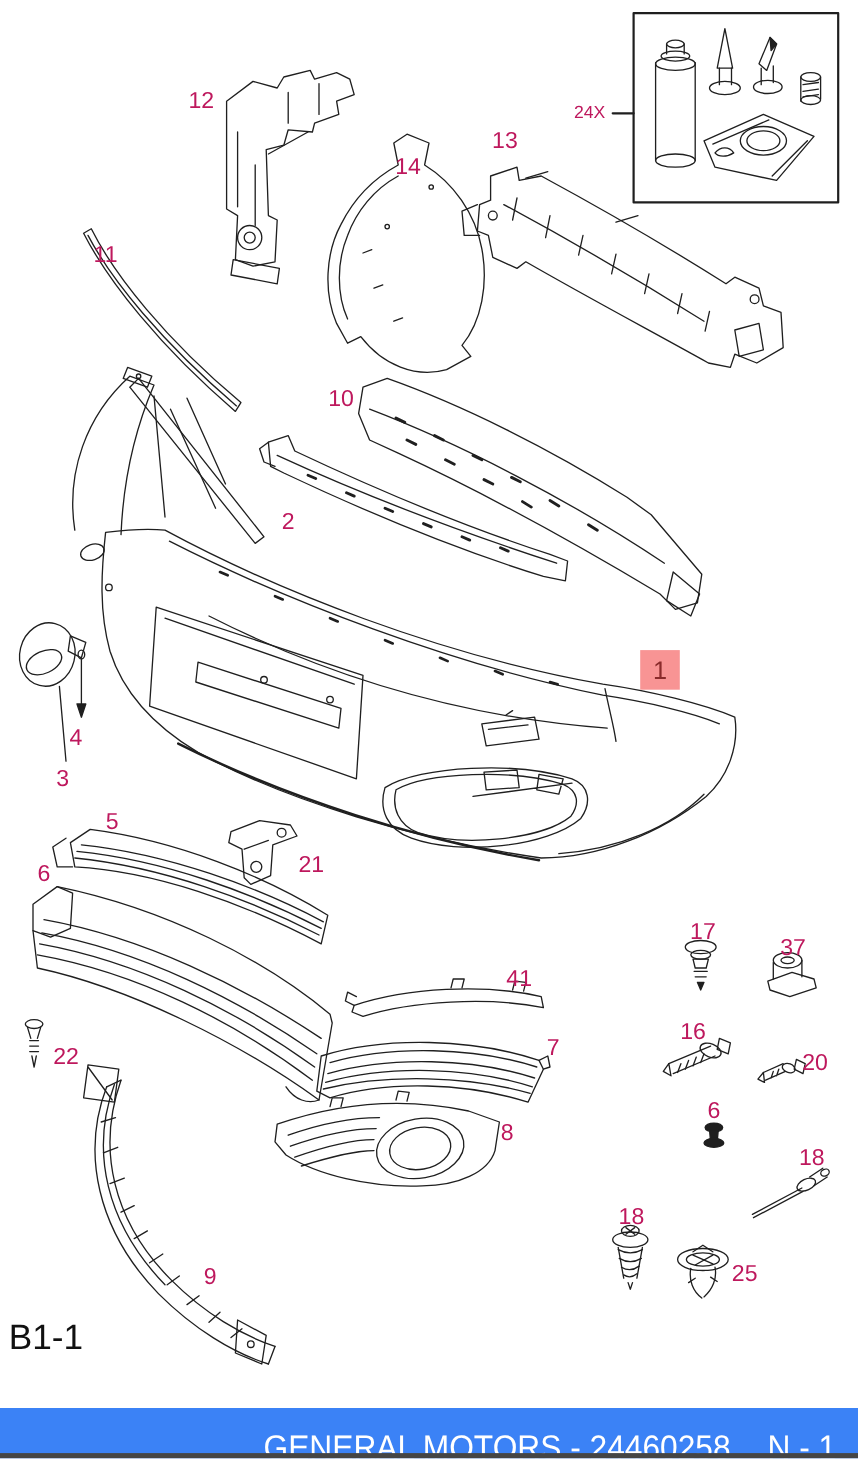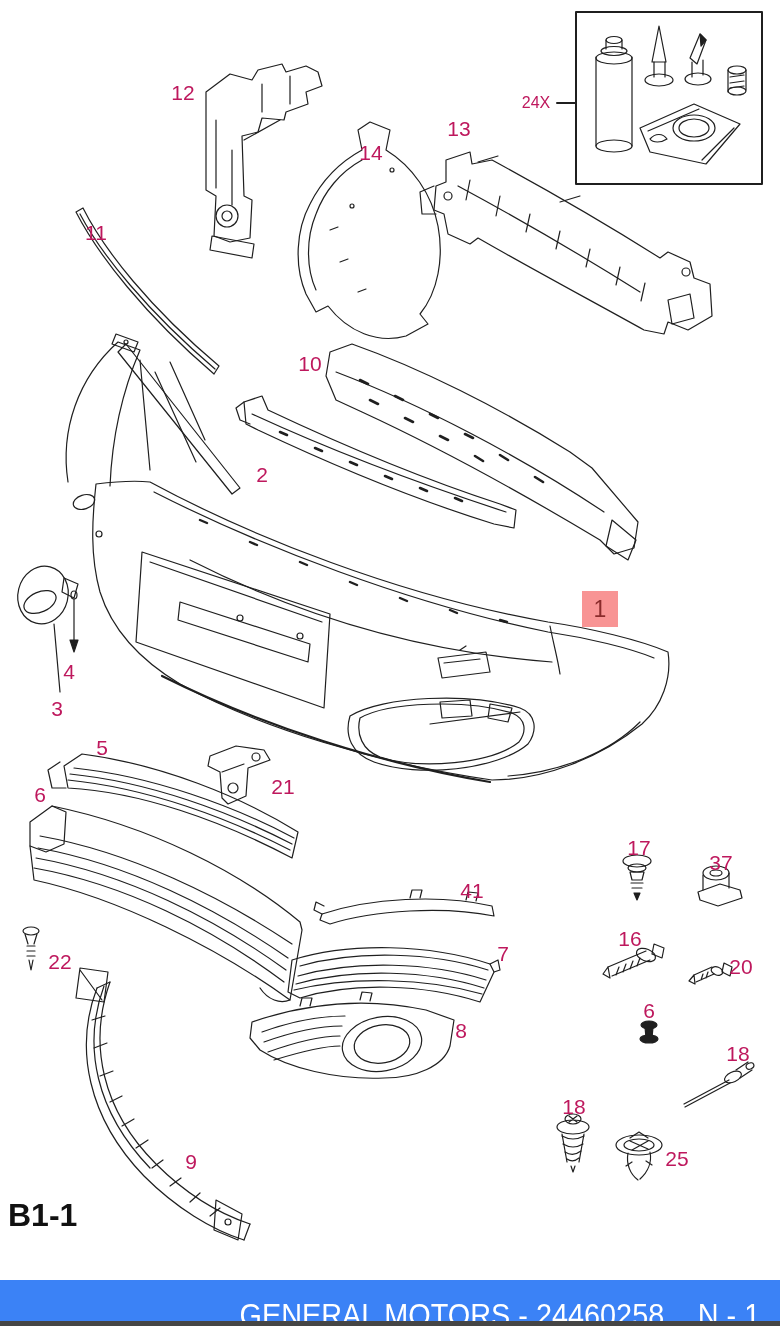--- a/index.html
+++ b/index.html
@@ -5,21 +5,21 @@
   html,body{margin:0;padding:0;background:#fff;}
   #page{position:relative;width:780px;height:1326px;background:#ffffff;overflow:hidden;
         font-family:"Liberation Sans", sans-serif;}
   #art{position:absolute;left:0;top:0;}
   .callout{position:absolute;transform:translate(-50%,-50%);font-size:21px;color:#be185d;
            line-height:1;white-space:nowrap;}
   .callout.kit{font-size:16px;}
   #hl-1{position:absolute;left:582px;top:591px;width:36px;height:36px;background:#f89494;
         display:flex;align-items:center;justify-content:center;}
   #hl-1 .num{font-size:23px;color:#8a2b2b;}
-  #sheet-code{position:absolute;left:8px;top:1197px;font-size:32px;font-weight:bold;color:#111;
+  #sheet-code{position:absolute;left:8px;top:1197px;font-size:32px;font-weight:normal;color:#111;
               letter-spacing:0;}
   #footer{position:absolute;left:0;top:1280px;width:780px;height:72px;background:#3b82f6;
           display:flex;align-items:center;justify-content:flex-end;}
   #footer .inner{display:flex;gap:36px;transform:scaleX(0.93);color:#ffffff;font-size:31px;
                  white-space:nowrap;}
   #footer-strip{position:absolute;left:0;top:1321px;width:780px;height:5px;background:#454545;}
   svg *{vector-effect:non-scaling-stroke;}
 </style>
 </head>
 <body>

